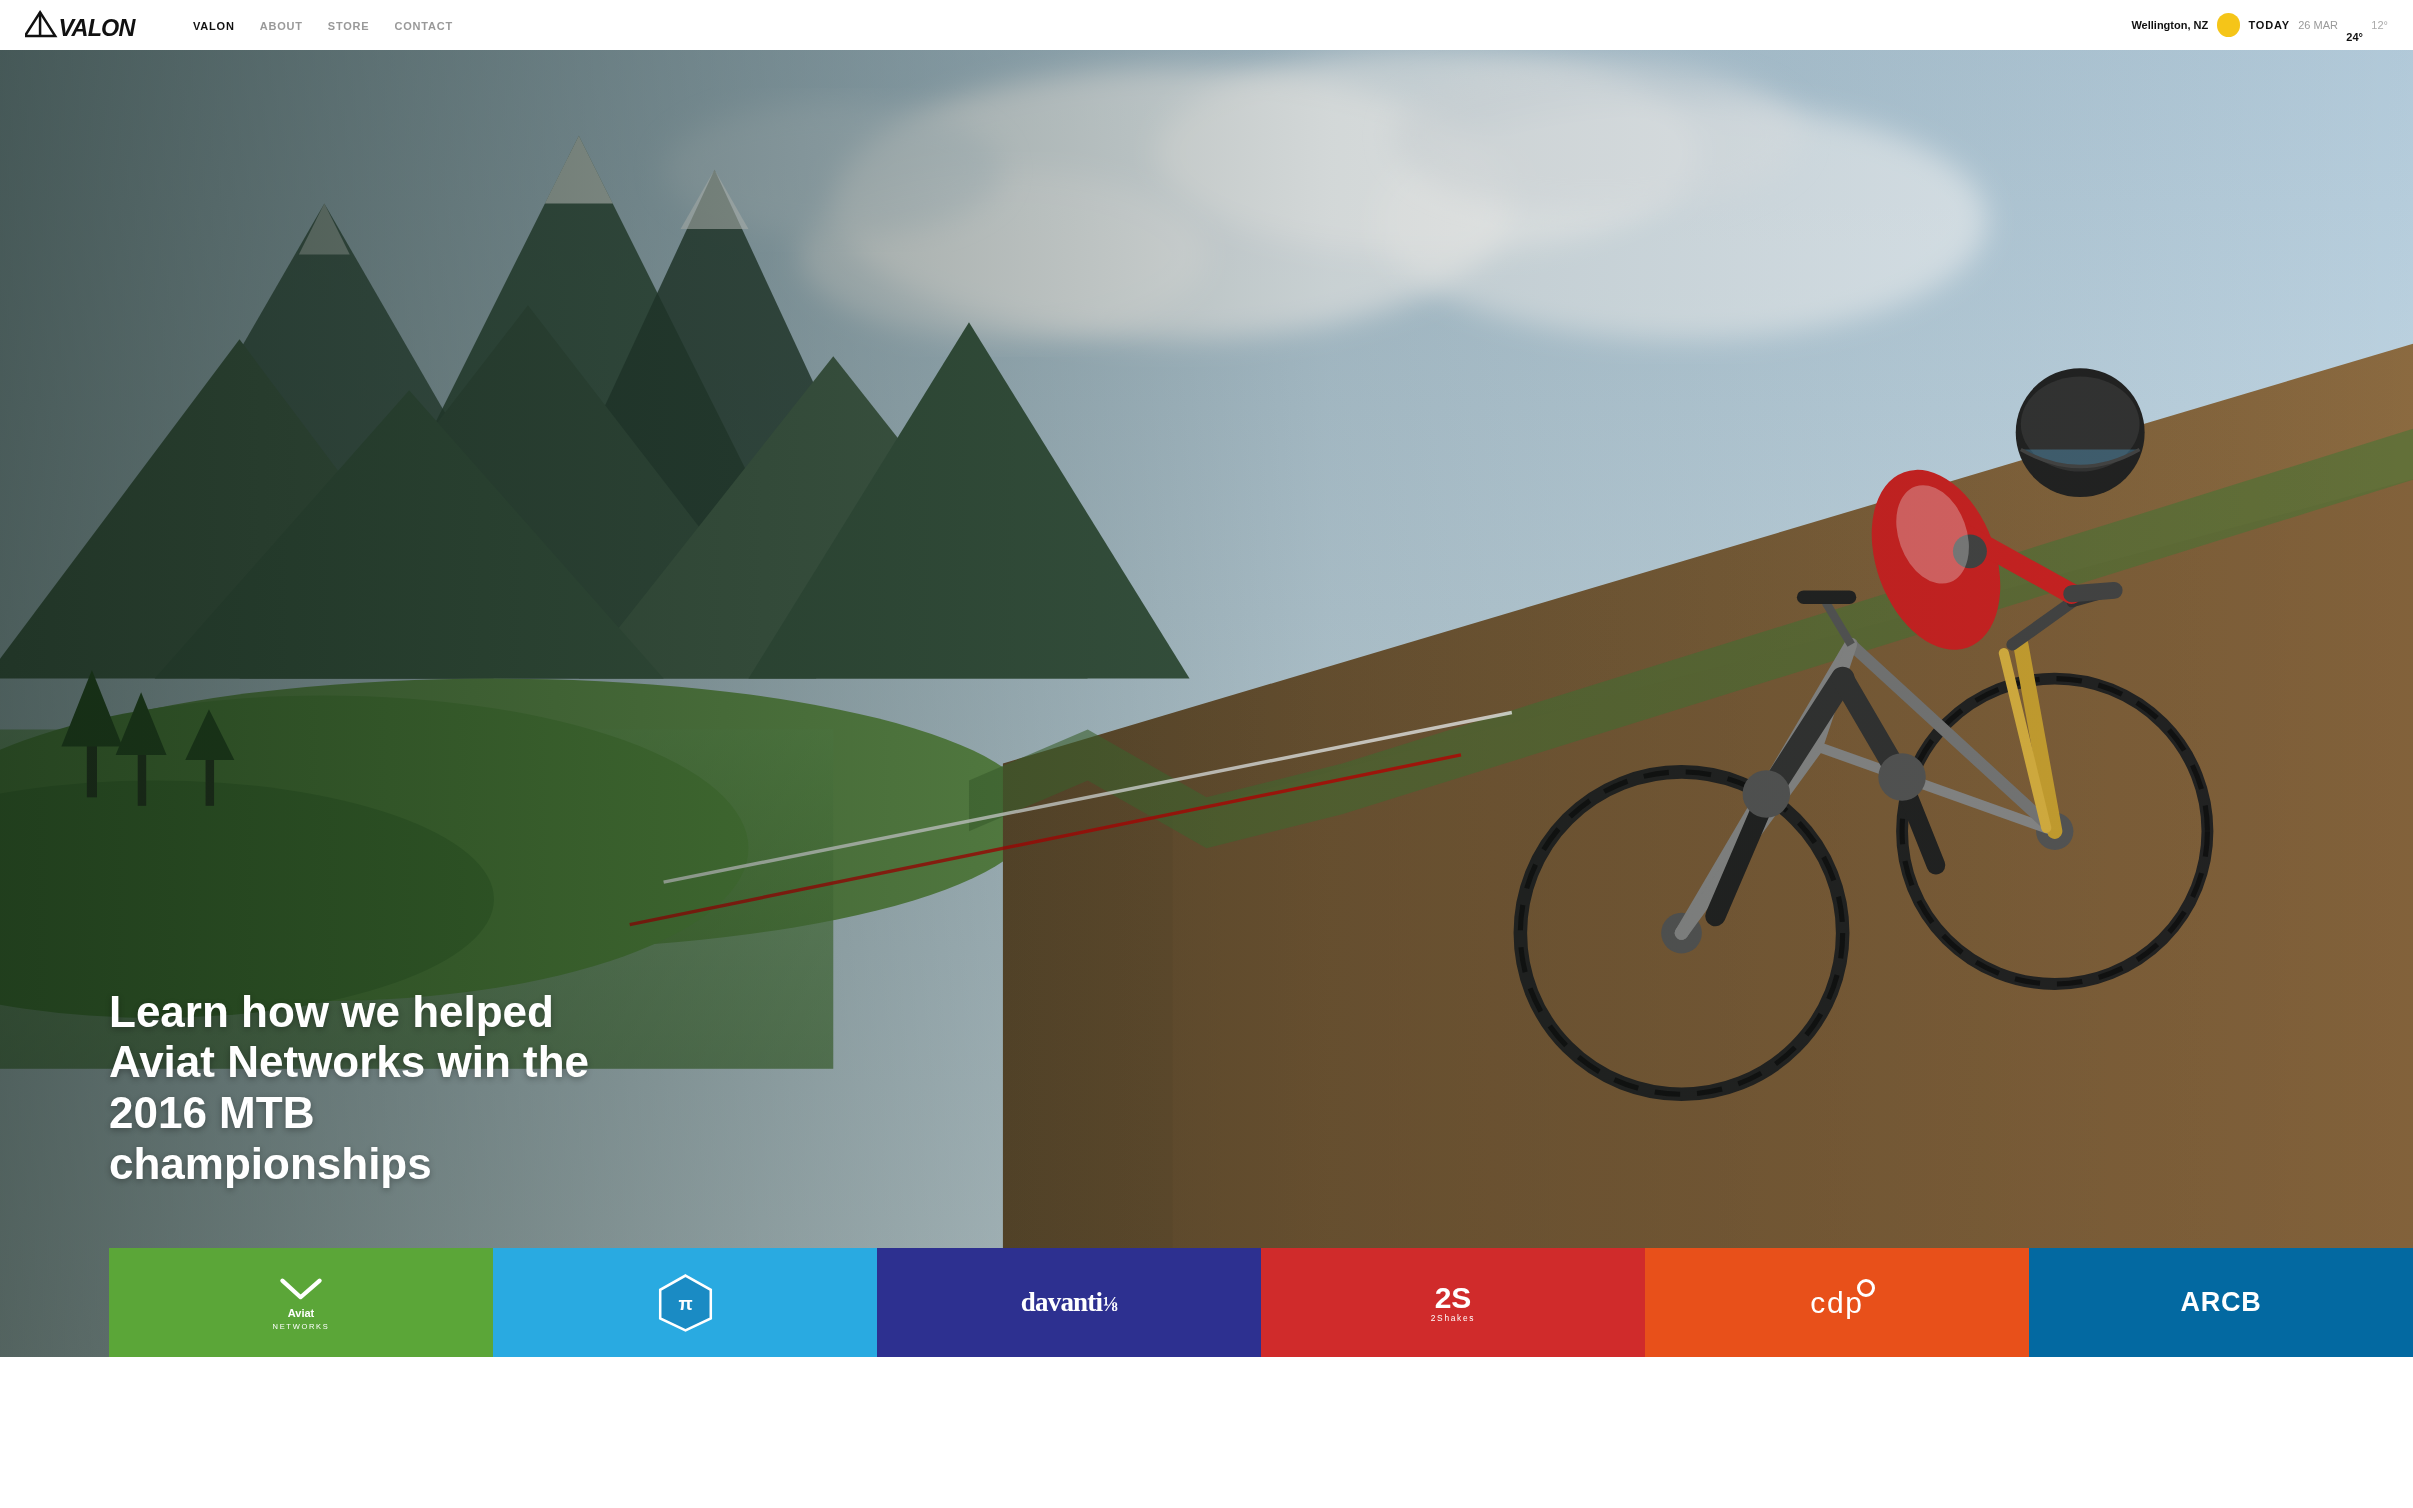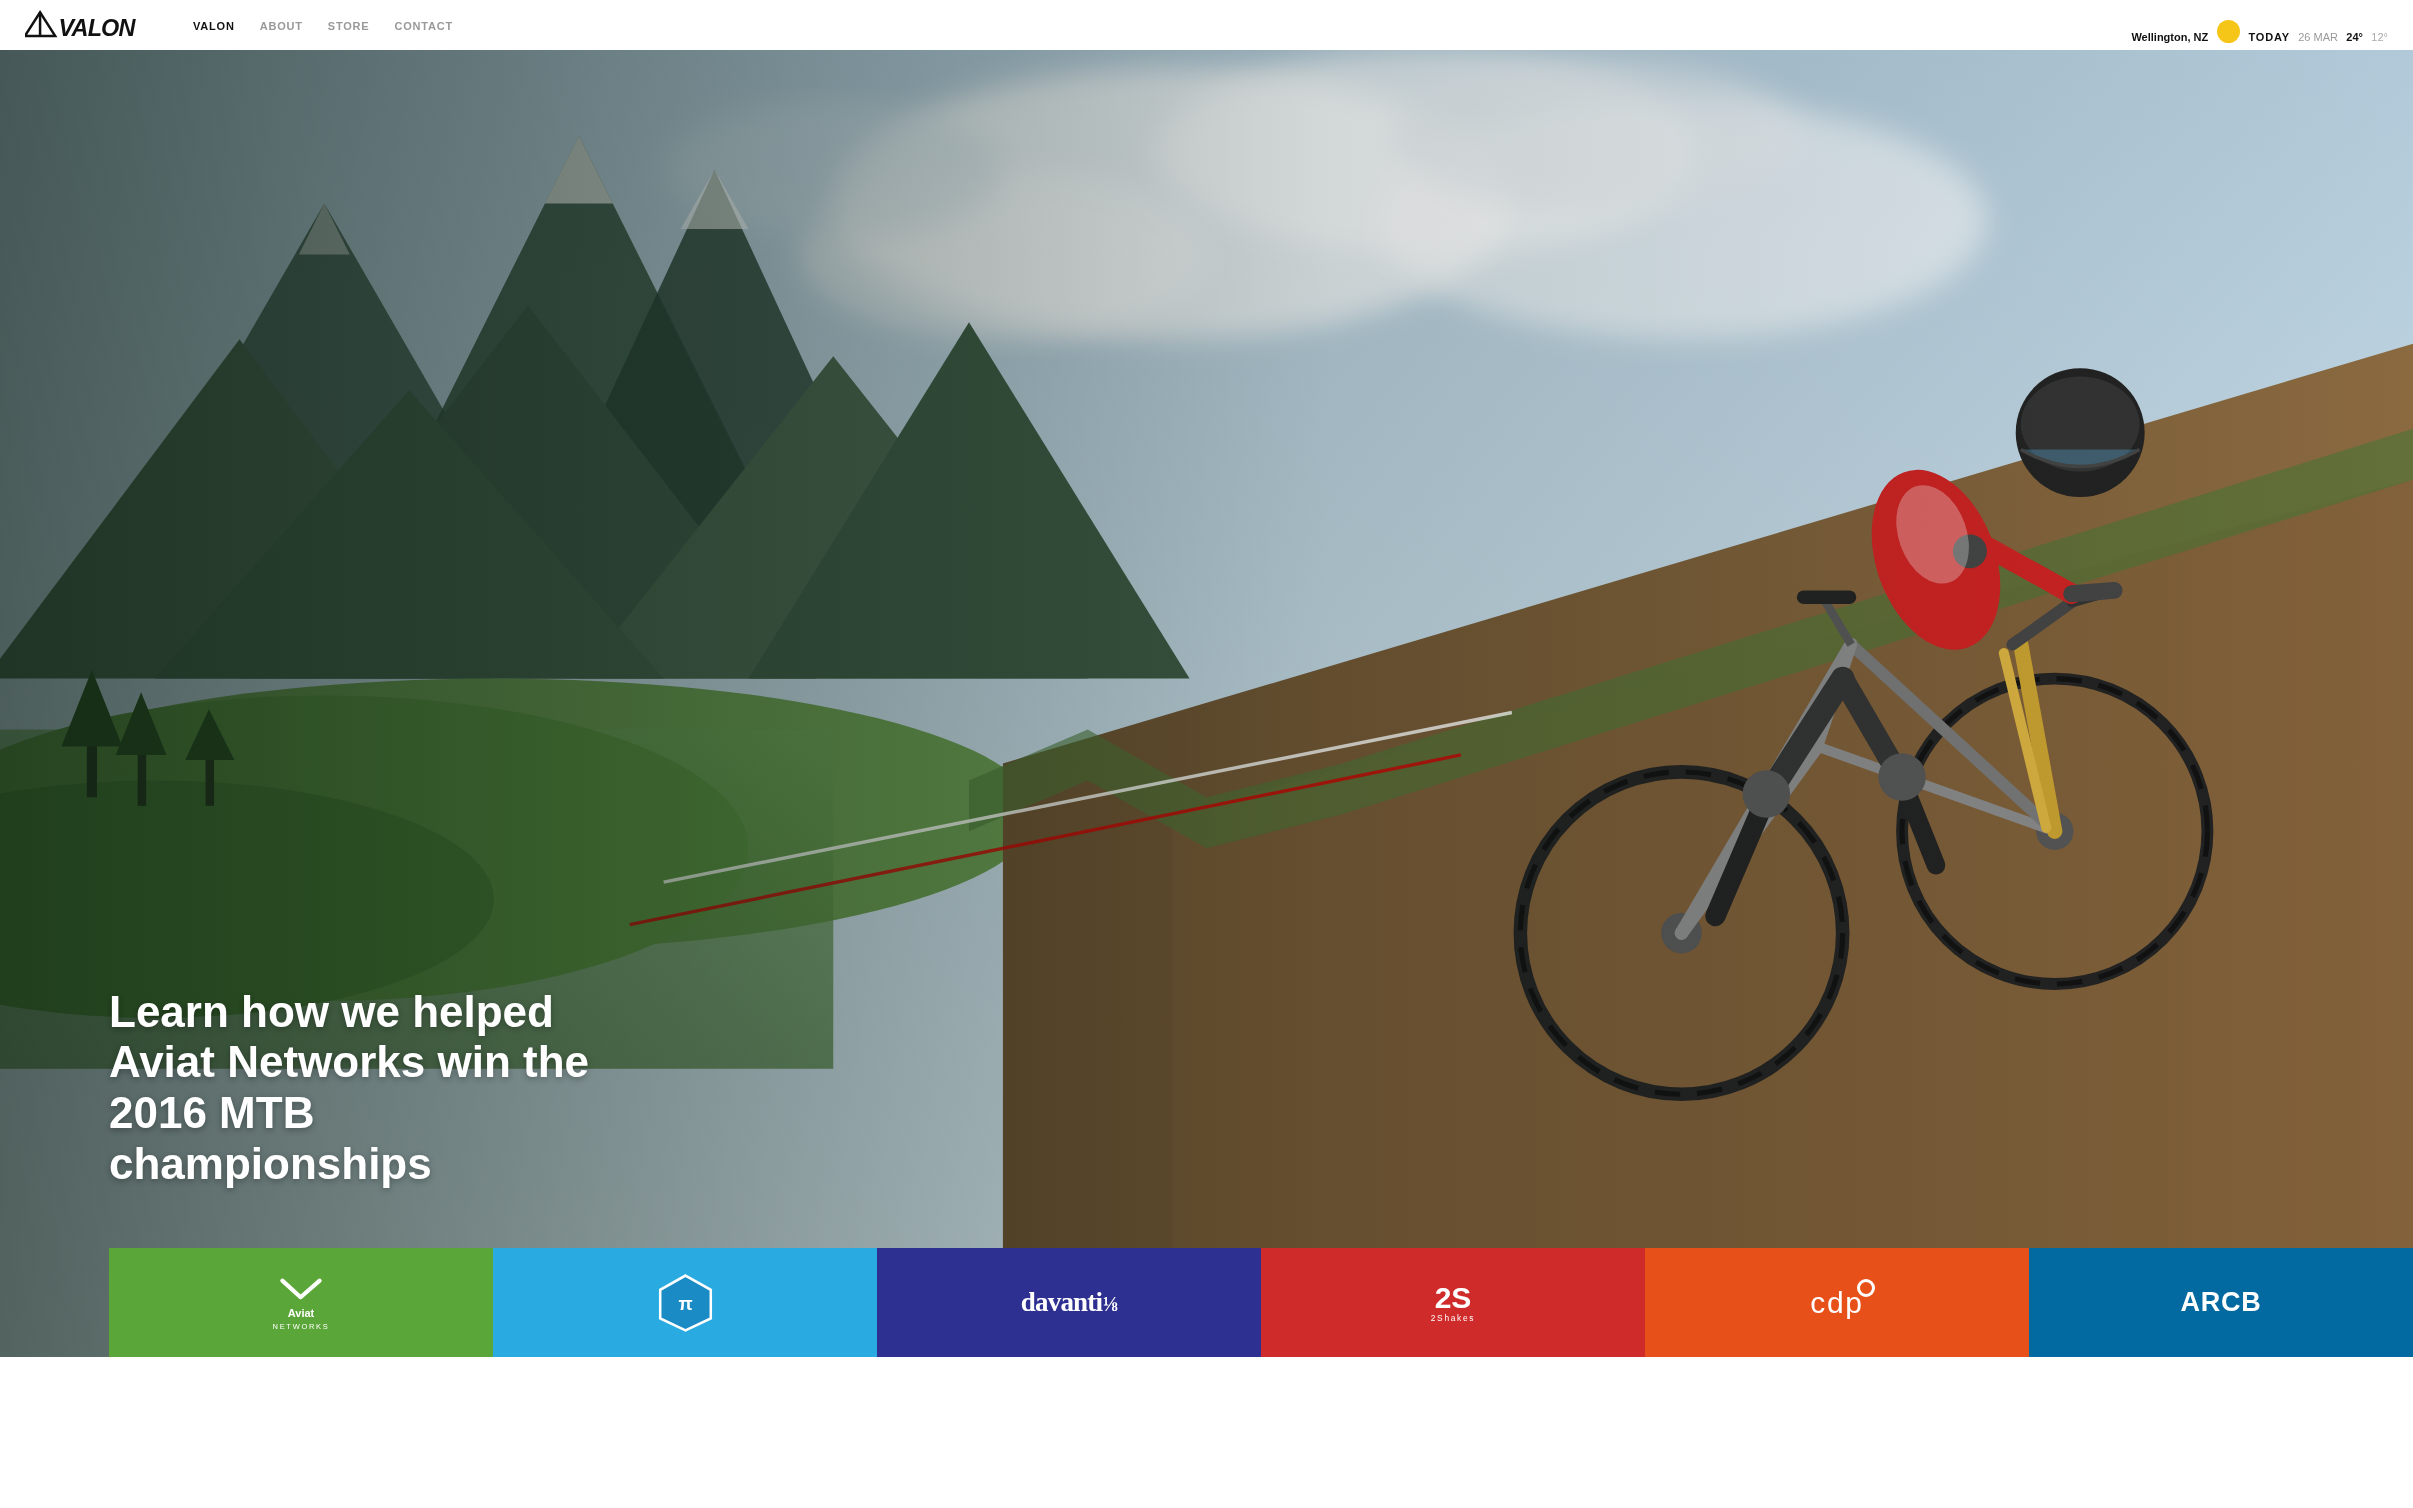--- a/index.html
+++ b/index.html
@@ -33,21 +33,21 @@
       font-weight: 600;
       letter-spacing: 0.8px;
       color: #999;
     }
     .nav-links li a.active {
       color: #111;
     }
 
     .weather-section {
       display: flex;
-      align-items: flex-end;
+      align-items: center;
       gap: 8.4px;
       margin-left: auto;
     }
     .weather-location {
       font-size: 11px;
       font-weight: 600;
       color: #111;
     }
     .weather-sun {
       width: 23.5px;

